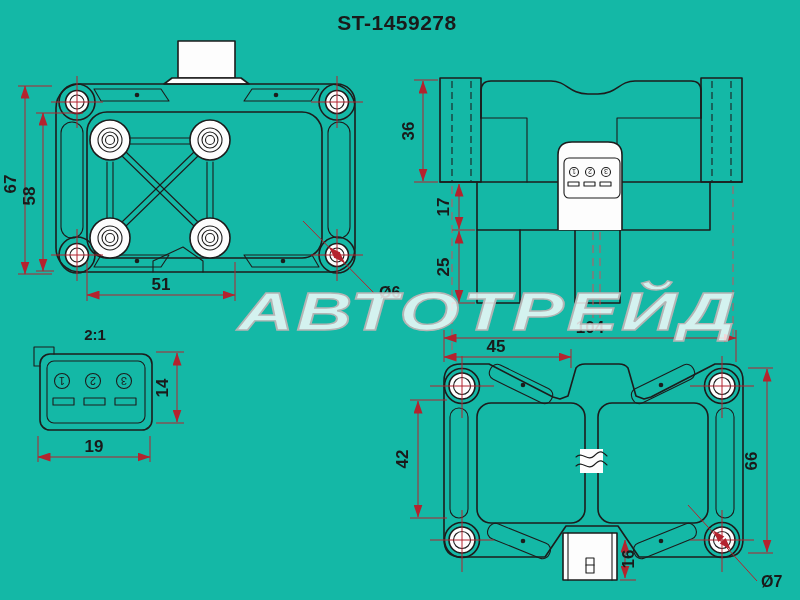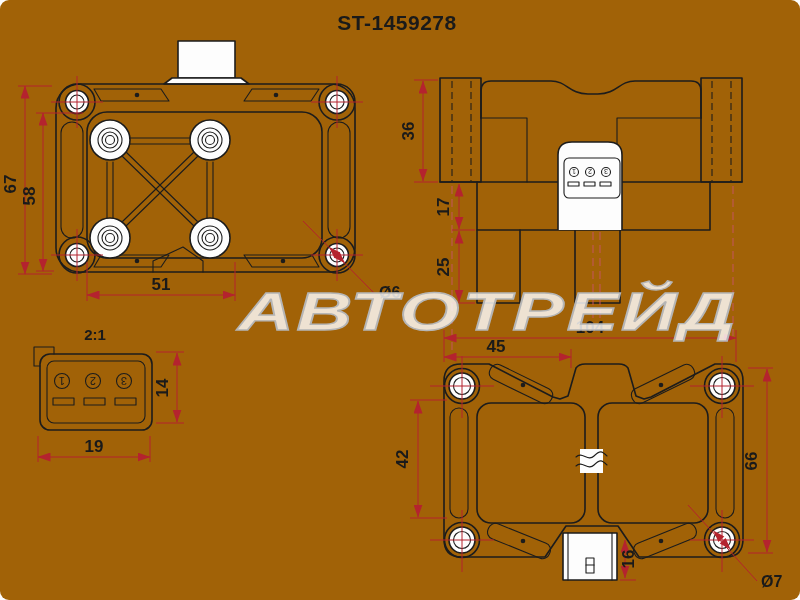--- a/index.html
+++ b/index.html
@@ -1,16 +1,16 @@
 <!DOCTYPE html>
 <html><head>
 <meta charset="utf-8">
 <style>
   html,body{margin:0;padding:0;background:#fdfdfd;}
-  #stage{width:800px;height:600px;position:relative;background:#a16207;overflow:hidden;border-radius:9px;}
+  #stage{width:800px;height:600px;position:relative;background:#14b8a6;overflow:hidden;}
   svg{display:block;}
   .k  {fill:none;stroke:#1c1c1c;stroke-width:1.6;stroke-linejoin:round;stroke-linecap:round;}
   .kf {fill:#fdfdfd;stroke:#1c1c1c;stroke-width:1.6;stroke-linejoin:round;}
   .k2 {fill:none;stroke:#1c1c1c;stroke-width:1.1;stroke-linejoin:round;stroke-linecap:round;}
   .k2f{fill:#fdfdfd;stroke:#1c1c1c;stroke-width:1.1;stroke-linejoin:round;}
   .kd {fill:none;stroke:#1c1c1c;stroke-width:1.05;stroke-dasharray:7 4;}
   .d  {fill:none;stroke:#b4232e;stroke-width:1;}
   .dd {fill:none;stroke:#c4555e;stroke-width:1;stroke-dasharray:8 5;}
   .dot{fill:#1c1c1c;stroke:none;}
   .ar {fill:#b4232e;stroke:none;}

